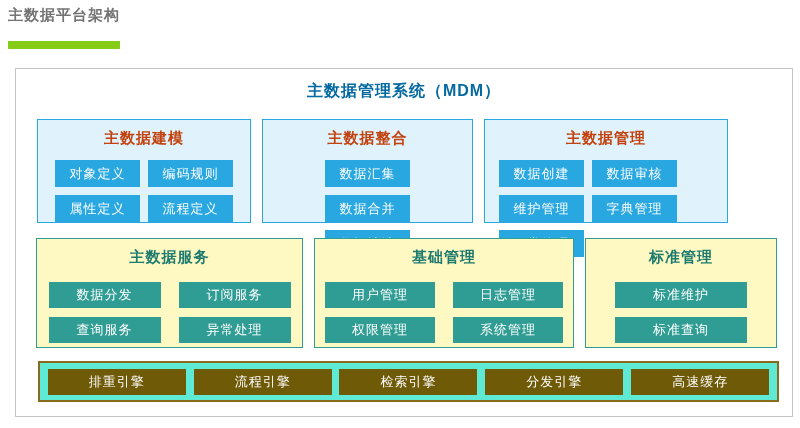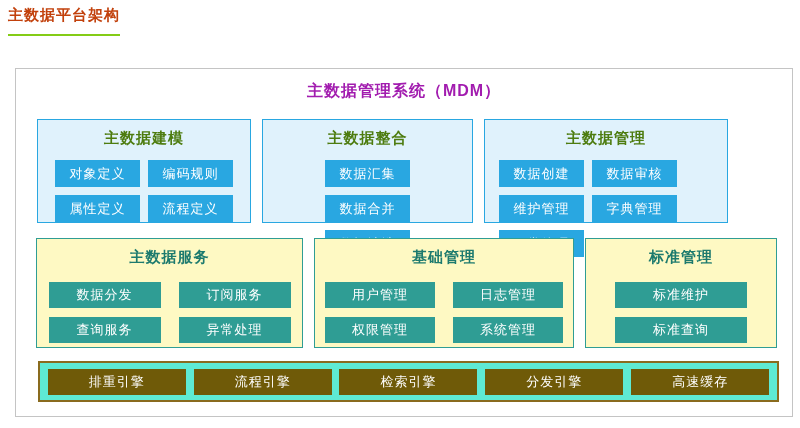--- a/index.html
+++ b/index.html
@@ -11,61 +11,61 @@
     overflow: hidden;
   }
 
   
   .page-title {
     position: absolute;
     left: 8px;
     top: 6px;
     font-size: 15px;
     font-weight: bold;
-    color: #c2410c;
-    padding-bottom: 9px;
-    border-bottom: 2px solid #84cc16;
+    color: #737373;
+    padding-bottom: 16px;
+    border-bottom: 8px solid #84cc16;
     letter-spacing: 1px;
   }
 
   
   .panel {
     position: absolute;
     left: 15px;
     top: 68px;
     width: 778px;
     height: 349px;
     background: #ffffff;
     border: 1px solid #c4c4c4;
   }
   .mdm-title {
     text-align: center;
     margin-top: 12px;
     font-size: 16px;
     font-weight: bold;
-    color: #a21caf;
+    color: #0369a1;
     letter-spacing: 1px;
   }
 
   .row { position: absolute; display: flex; }
   .row1 { left: 21px; top: 50px; gap: 11px; }
   .row2 { left: 20px; top: 169px; gap: 11px; }
 
   .group { border: 1px solid; }
   .group.blue { background: #e0f2fc; border-color: #29a7e1; }
   .group.teal { background: #fef9c3; border-color: #2f9d94; }
 
   .group h3 {
     text-align: center;
     padding-top: 9px;
     font-size: 15px;
     font-weight: bold;
     letter-spacing: 1px;
   }
-  .group.blue h3 { color: #4d7c0f; }
+  .group.blue h3 { color: #c2410c; }
   .group.teal h3 { color: #1d7a6e; }
 
   .btns {
     display: flex;
     flex-wrap: wrap;
     margin-top: 12px;
   }
   .btn {
     height: 27px;
     display: flex;

